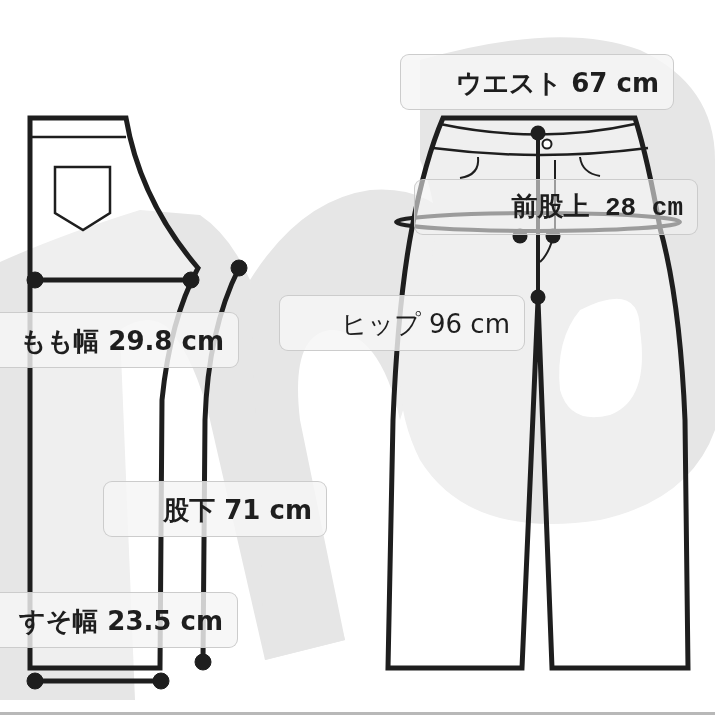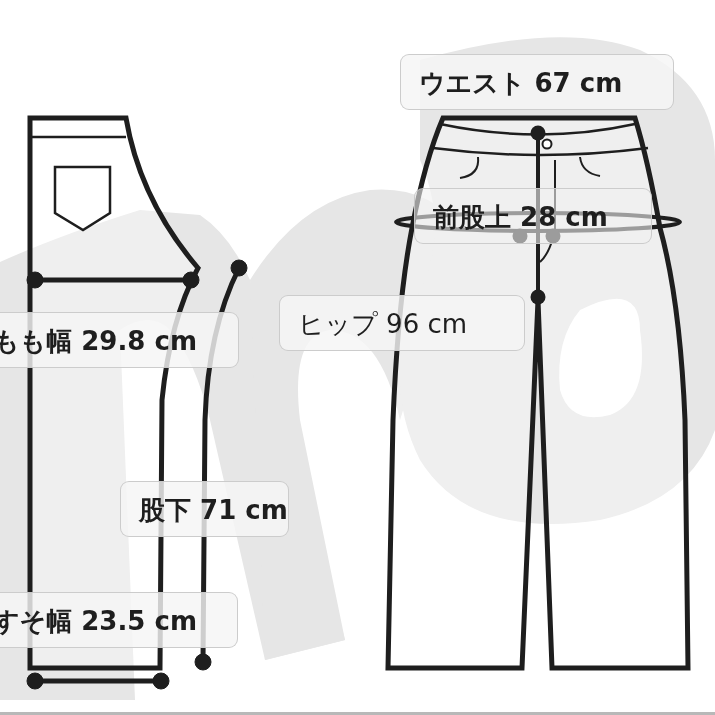--- a/index.html
+++ b/index.html
@@ -12,20 +12,21 @@
     border: 1px solid rgba(200,200,200,0.9);
     border-radius: 9px;
     color: #1e1e1e;
     font-weight: bold;
     font-size: 26px;
     line-height: 56px;
     height: 56px;
     white-space: nowrap;
     box-sizing: border-box;
     padding: 0 14px 0 18px;
+    text-align: right;
   }
   .bottom-rule { position: absolute; left: 0; top: 712px; width: 715px; height: 3px; background: #b8b8b8; }
 </style>
 </head>
 <body>
 
 <svg id="canvas" width="715" height="715" viewBox="0 0 715 715" xmlns="http://www.w3.org/2000/svg">
 
   <g fill="#e6e6e6">
 
@@ -89,23 +90,23 @@
   <g fill="#1e1e1e">
     <circle cx="538" cy="133" r="7.5"></circle>
     <circle cx="520" cy="236" r="7.5"></circle>
     <circle cx="553" cy="236" r="7.5"></circle>
     <circle cx="538" cy="297" r="7.5"></circle>
   </g>
 </svg>
 
 <div class="label" style="left:400px; top:54px; width:274px;">ウエスト 67 cm</div>
 
-<div class="label" style="left:414px; top:188px; width:238px; background:rgba(240,240,240,0.6);">前股上 28 cm</div>
+<div class="label" style="left:414px; top:179px; width:284px; background:rgba(240,240,240,0.6);font-family:Liberation Mono, monospace;">前股上 28 cm</div>
 
 <div class="label" style="left:279px; top:295px; width:246px; font-weight:normal;">ヒップ 96 cm</div>
 
 <div class="label" style="left:-26px; top:312px; width:265px;">もも幅 29.8 cm</div>
 
-<div class="label" style="left:120px; top:481px; width:169px;">股下 71 cm</div>
+<div class="label" style="left:103px; top:481px; width:224px;">股下 71 cm</div>
 
 <div class="label" style="left:-26px; top:592px; width:264px;">すそ幅 23.5 cm</div>
 
 <div class="bottom-rule"></div>
 
 </body></html>

